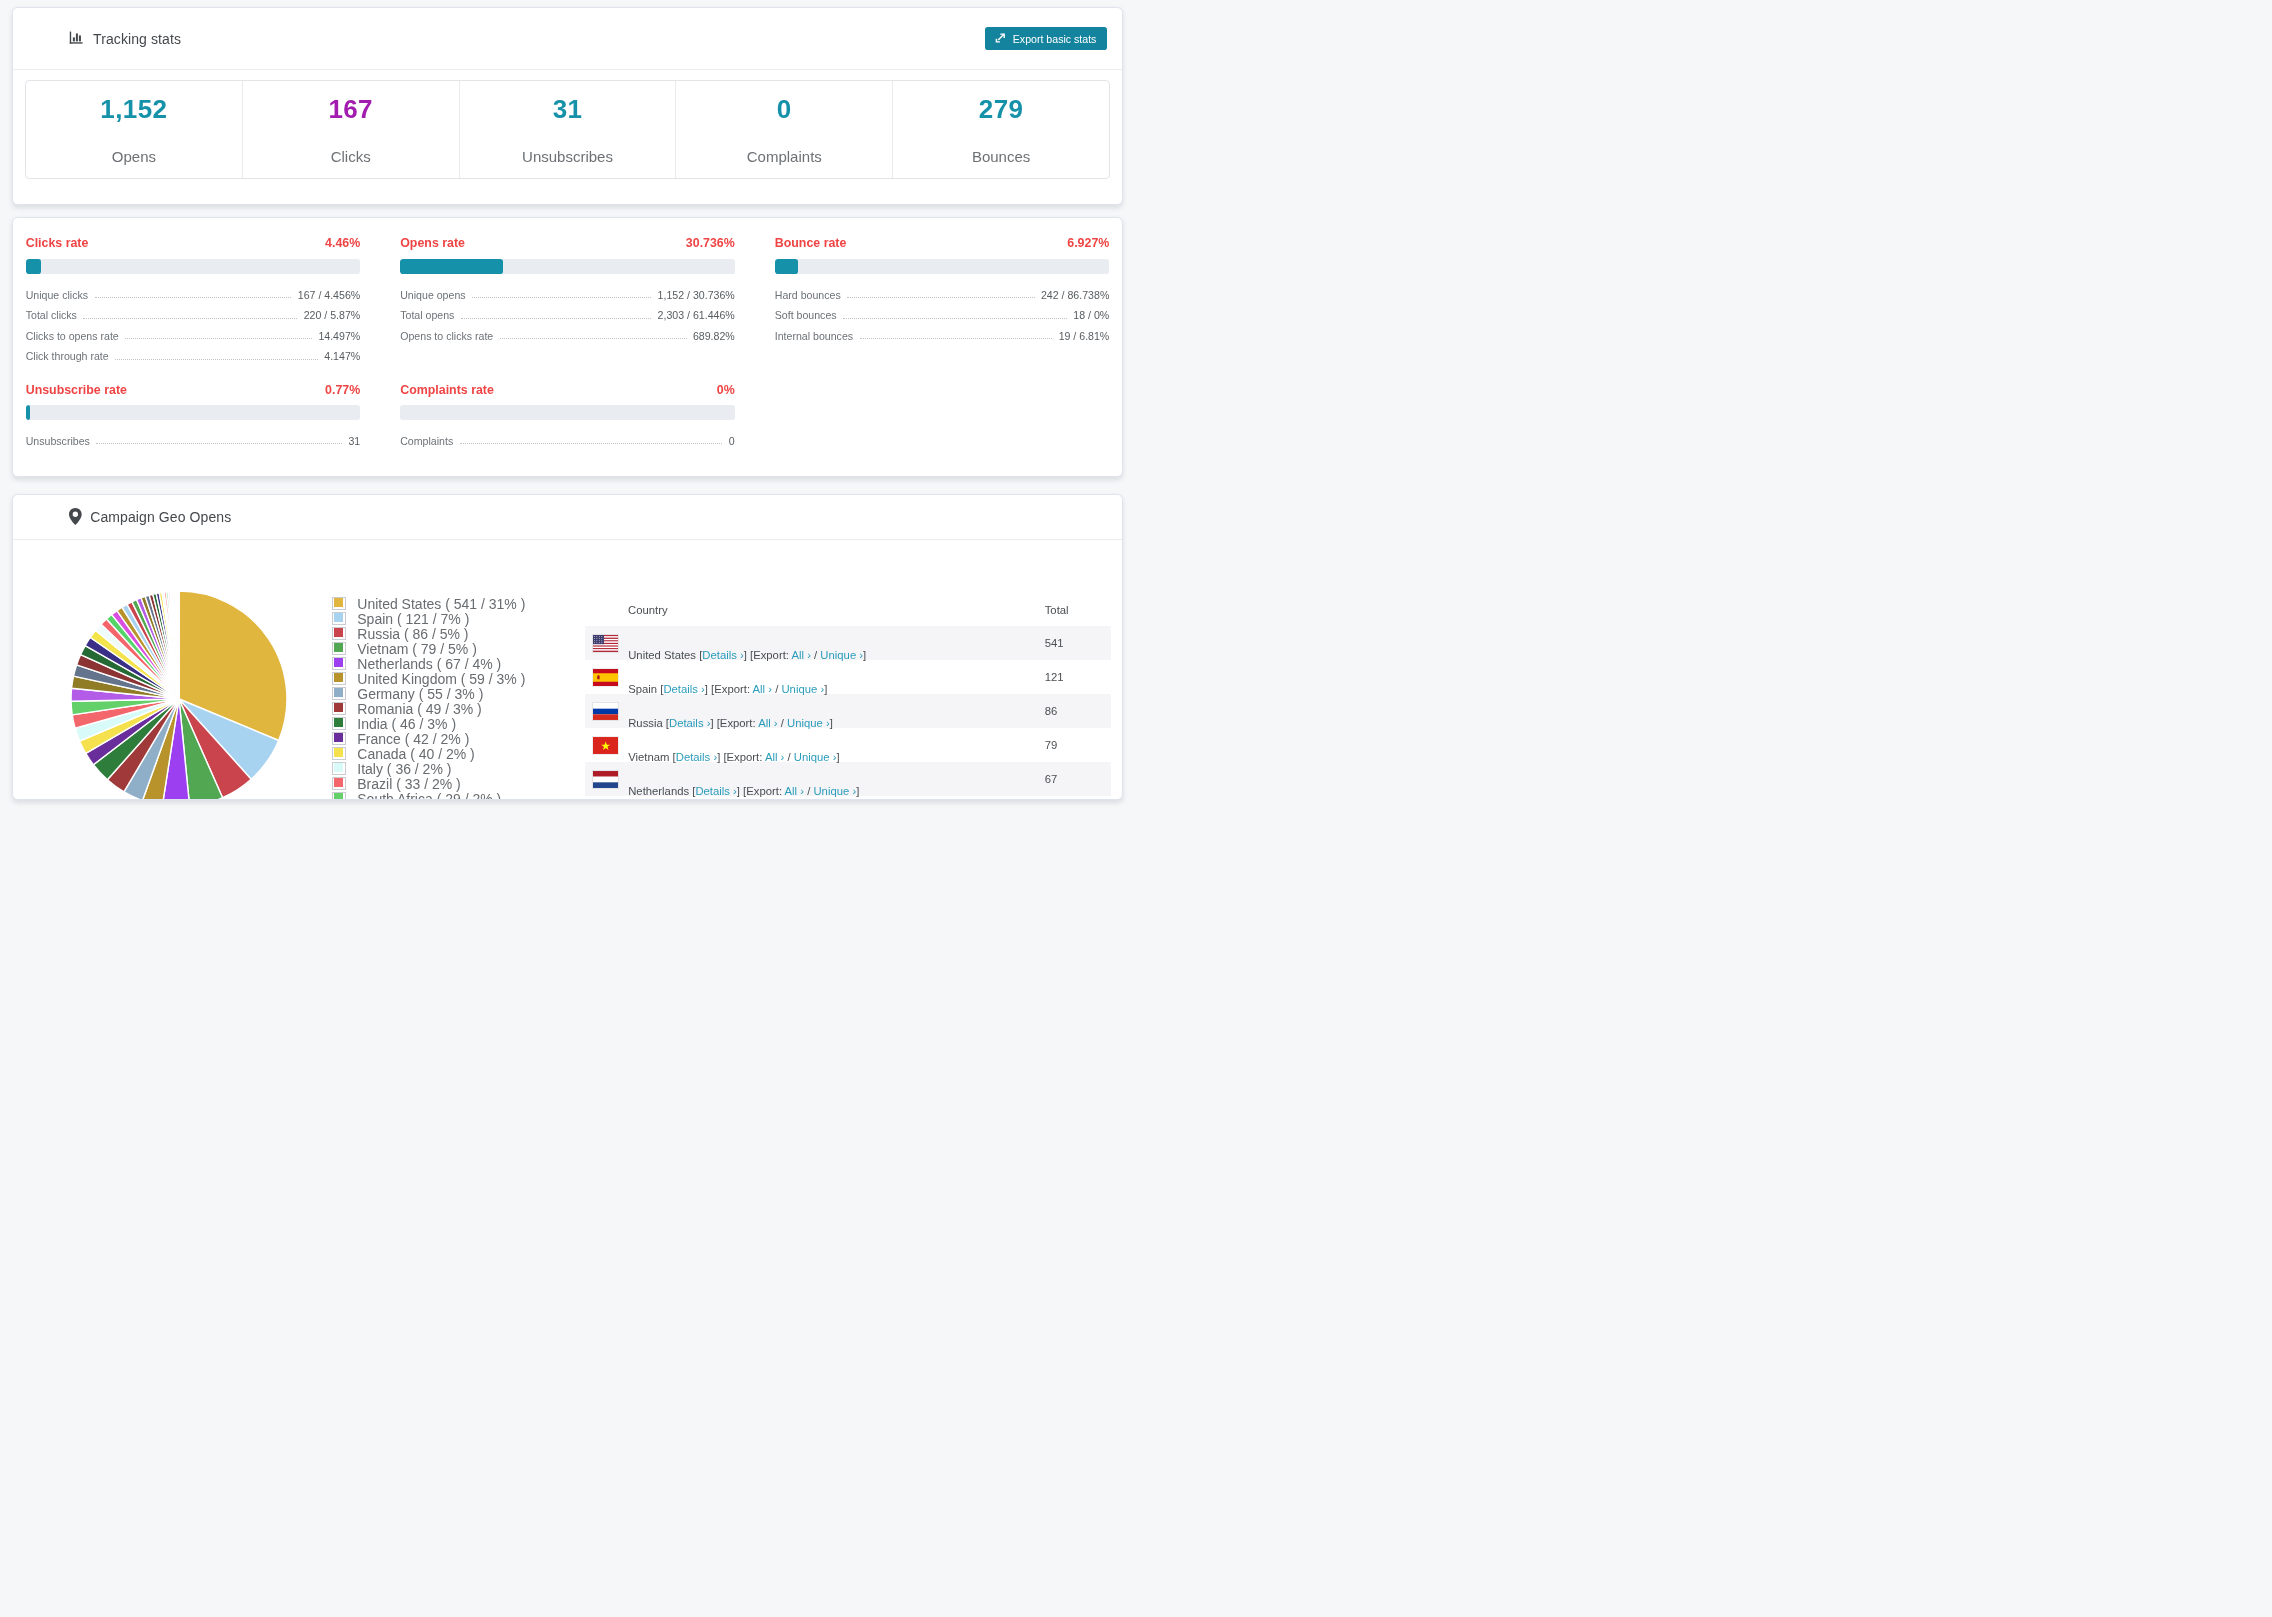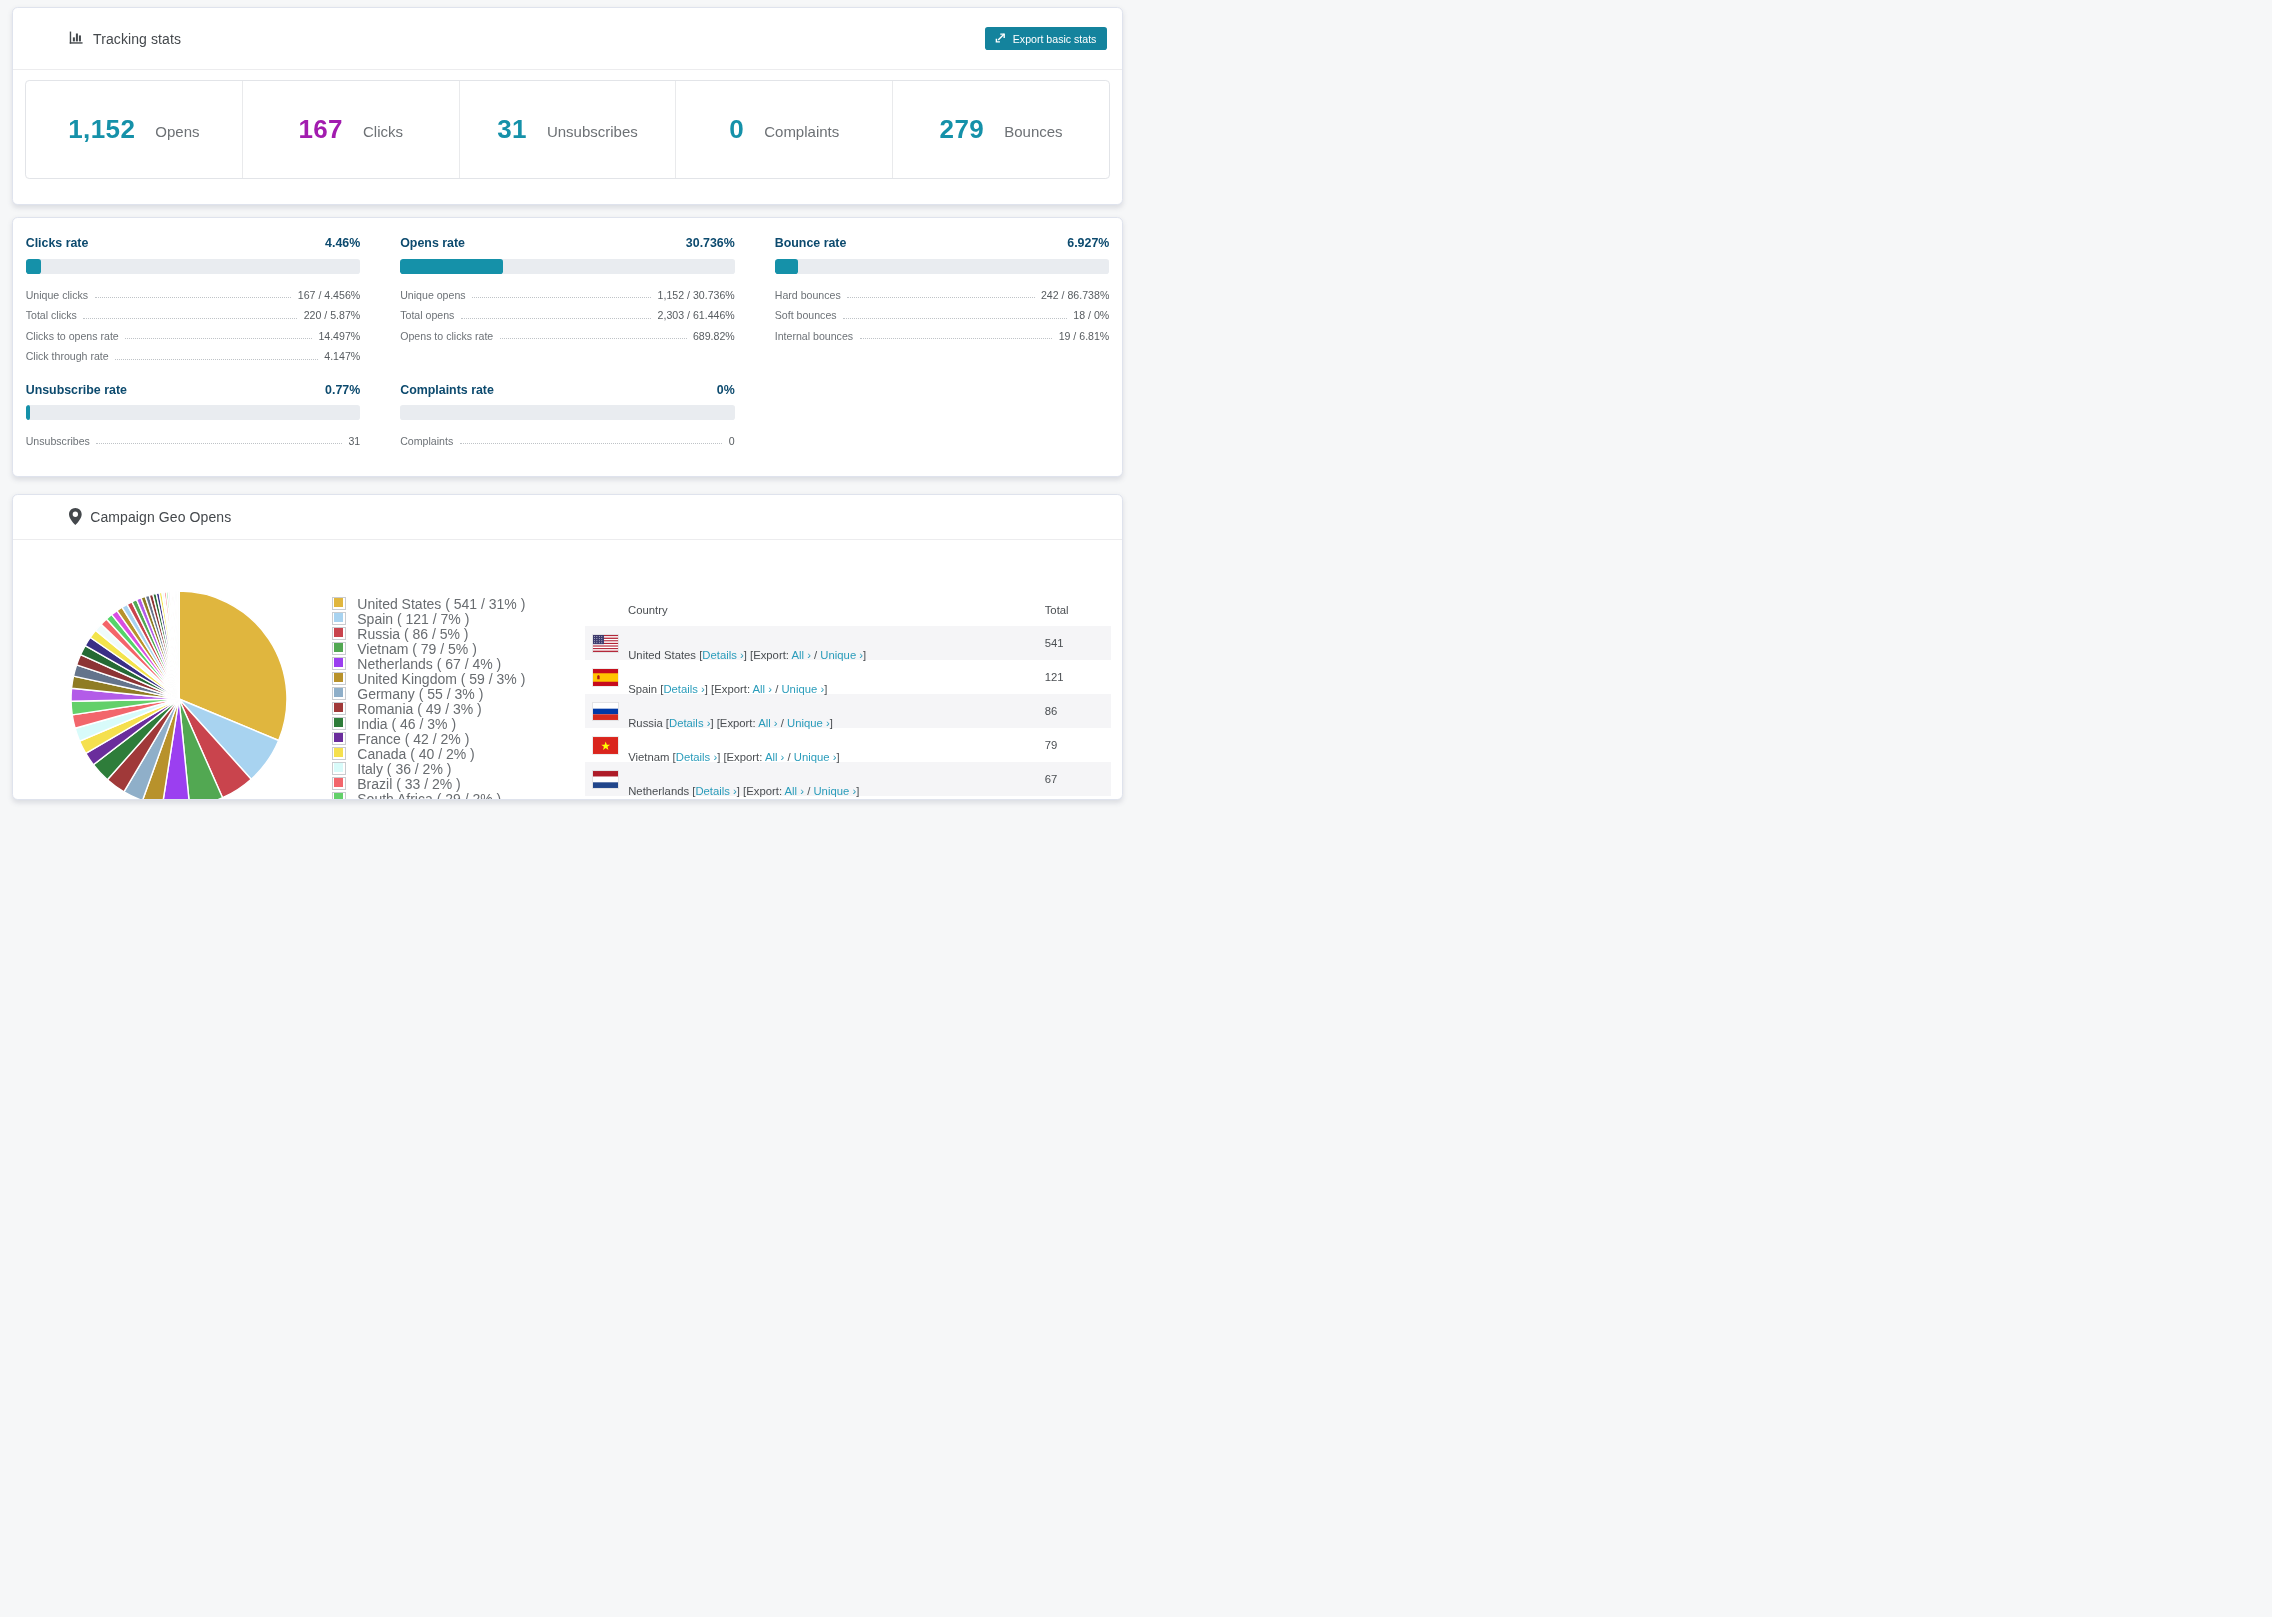--- a/index.html
+++ b/index.html
@@ -31,36 +31,36 @@
     background:#14839d;color:#fff;border:none;border-radius:2.8px;
     height:23px;padding:0 10.6px;font-size:10.6px;font-family:inherit;cursor:pointer;
   }
 
   
   .stats-box{
     margin:10px 12px 0;height:99px;display:flex;
     border:0.7px solid #e2e4e8;border-radius:4.2px;box-sizing:border-box;overflow:hidden;
   }
   .stat-cell{
-    flex:1;display:flex;align-items:center;justify-content:center;
+    flex:1;display:flex;flex-direction:column;align-items:center;justify-content:center;
     border-right:0.7px solid #e9eaec;
     gap:20px;
   }
   .stat-cell:last-child{border-right:none;}
   .stat-value{font-size:26px;font-weight:bold;letter-spacing:0.4px;}
   .stat-label{font-size:15px;color:#6d7175;margin-top:3px;}
 
   
   #card-rates{padding:18.4px 12.7px 0;}
   .rates-grid{
     display:grid;grid-template-columns:repeat(3,1fr);
     column-gap:40px;row-gap:18.4px;
   }
   .rate-head{display:flex;justify-content:space-between;align-items:baseline;
-    font-size:12.4px;font-weight:bold;color:#0c4a6e;line-height:15.5px;margin-bottom:7px;}
+    font-size:12.4px;font-weight:bold;color:#ef4444;line-height:15.5px;margin-bottom:7px;}
   .track{height:15px;background:#e9ecf0;border-radius:2.8px;position:relative;overflow:hidden;}
   .fill{height:100%;border-radius:2.8px;}
   .rate-rows{margin-top:8.5px;}
   .drow{display:flex;align-items:flex-end;height:20.5px;font-size:10.6px;color:#6d7277;box-sizing:border-box;padding-bottom:2.1px;}
   .drow .leader{flex:1;border-bottom:0.7px dotted #bfc3c7;margin:0 6.4px 2.8px 6.4px;}
   .drow .dval{color:#575c60;white-space:nowrap;}
   .drow .dlabel{white-space:nowrap;}
 
   
   #card-geo .card-header{height:45px;}

